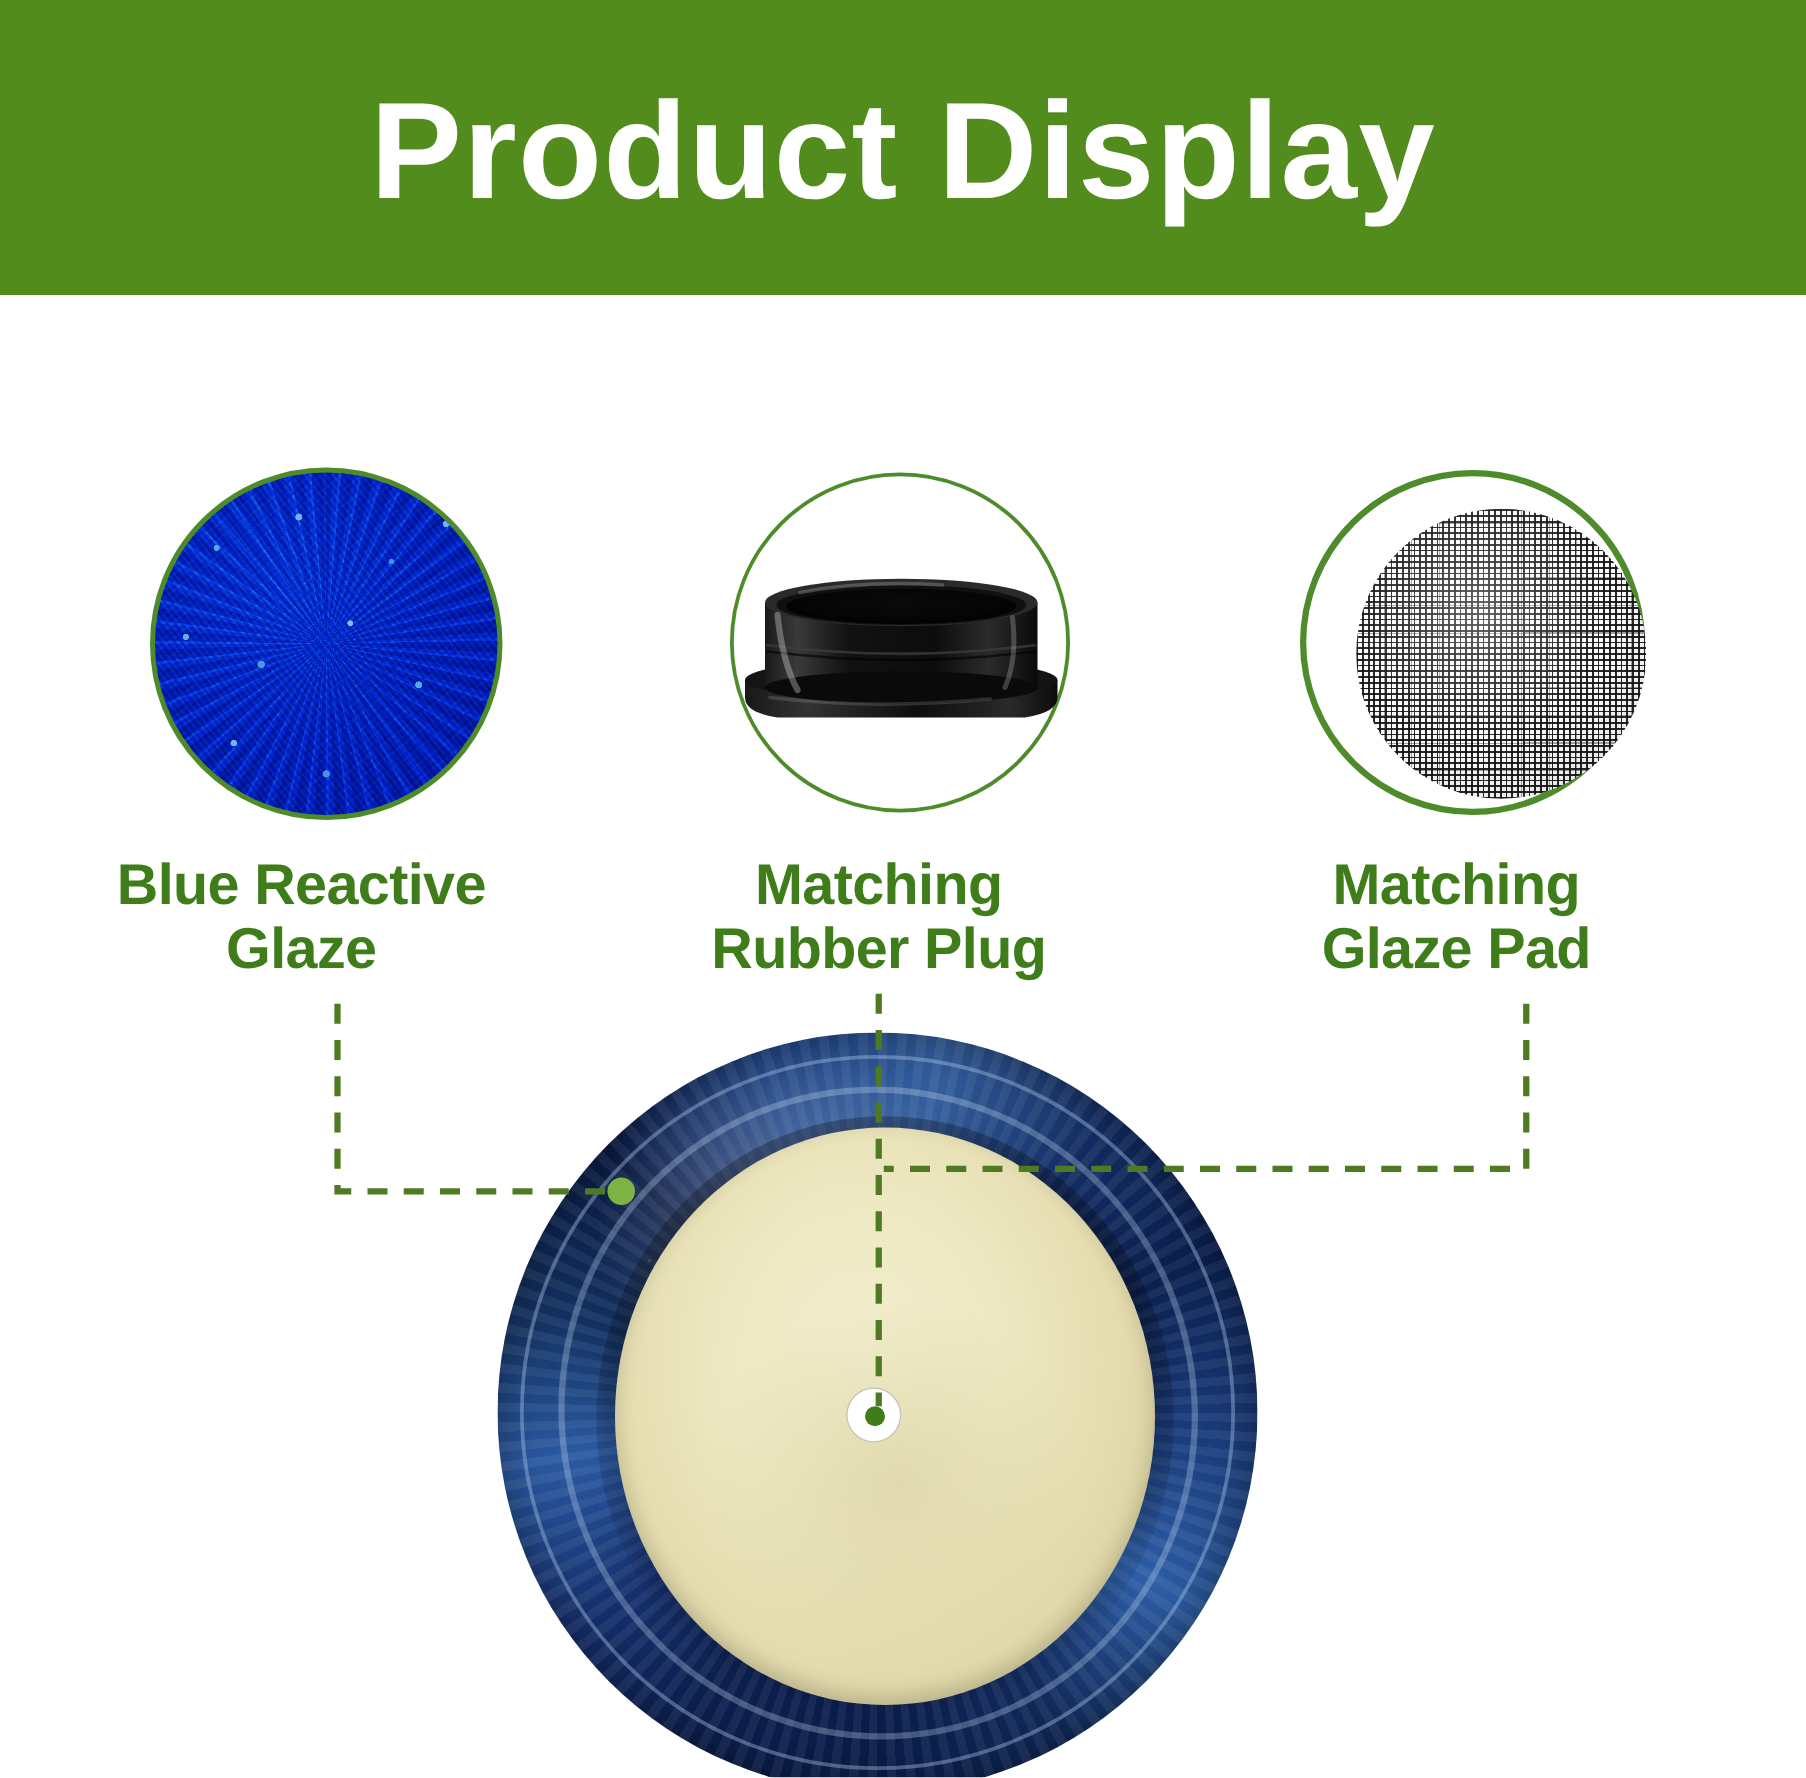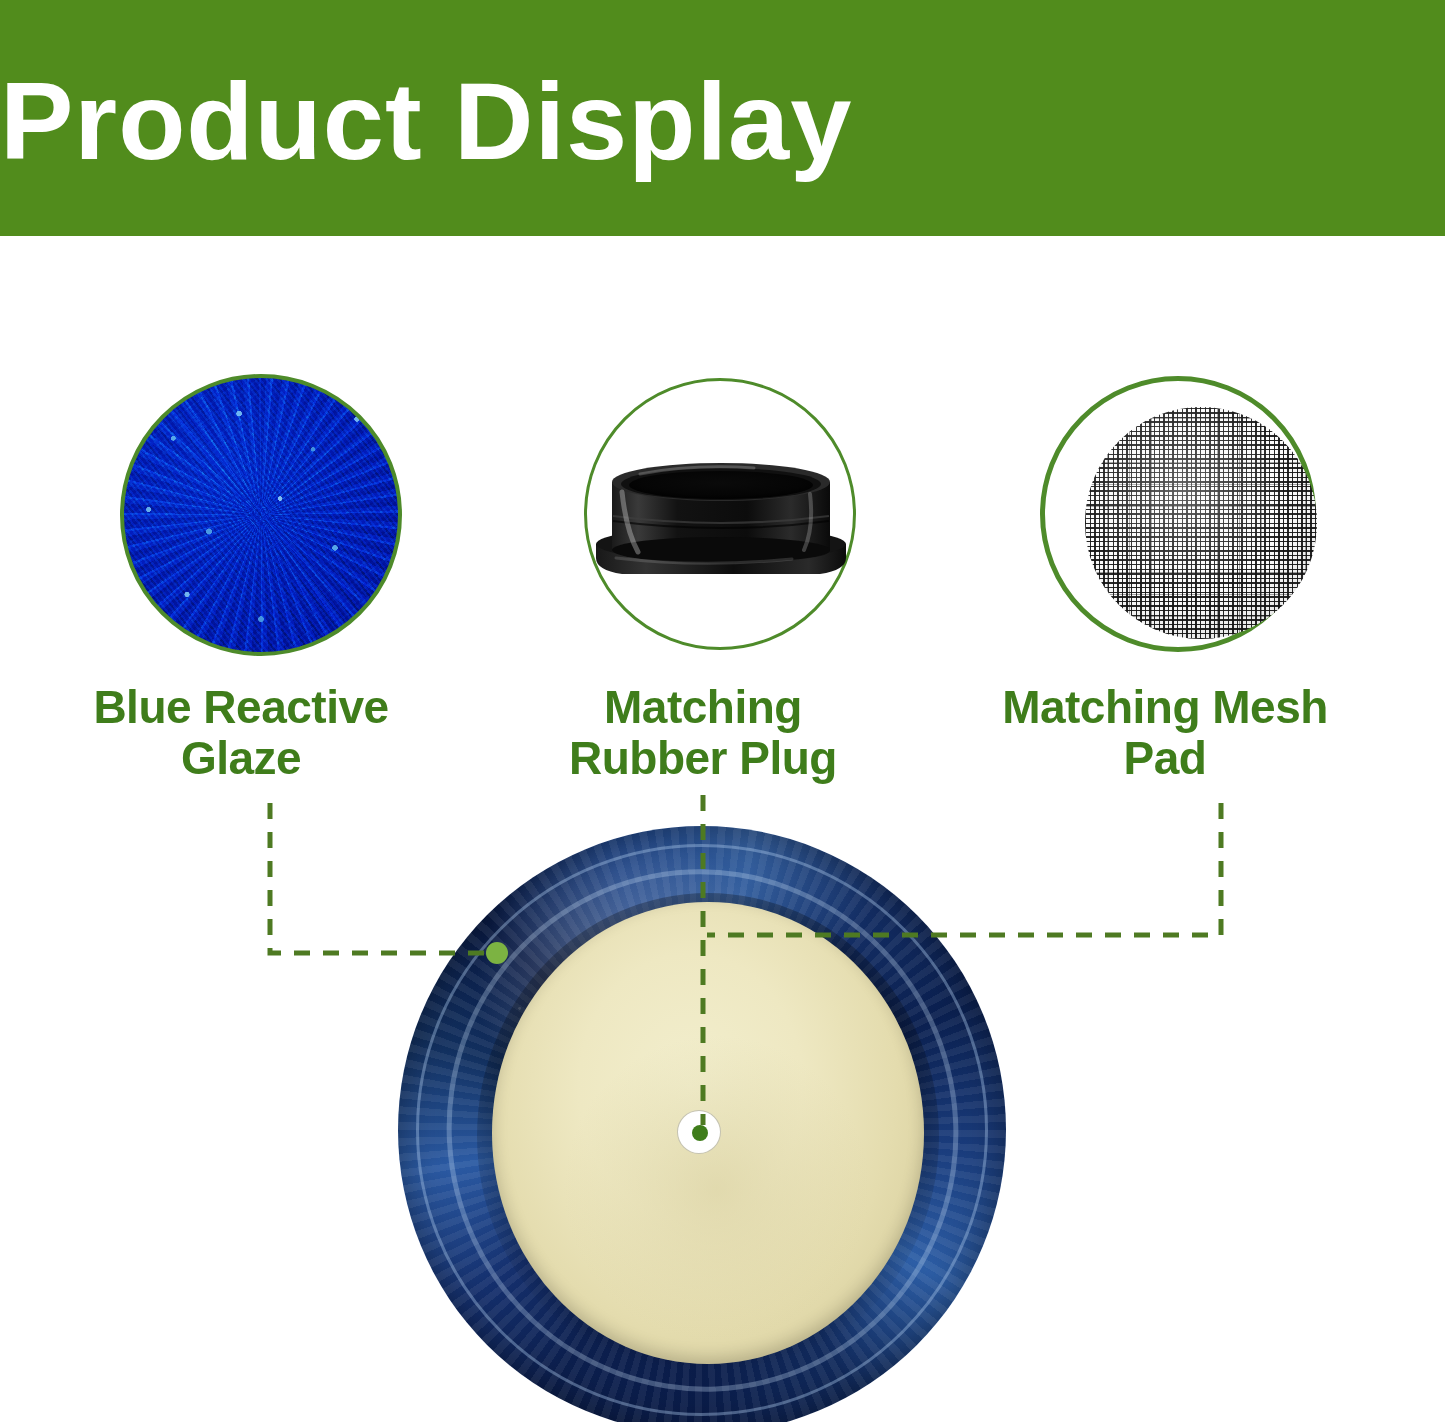--- a/index.html
+++ b/index.html
@@ -21,20 +21,21 @@
   
   #header-banner {
     position: absolute;
     left: 0;
     top: 0;
     width: 1445px;
     height: 236px;
     background: #518c1c;
     display: flex;
     align-items: center;
+    justify-content: center;
   }
   #header-title {
     color: #ffffff;
     font-family: "Liberation Sans", sans-serif;
     font-weight: bold;
     font-size: 110px;
     line-height: 1;
     letter-spacing: 1px;
     white-space: nowrap;
     margin-top: 6px;
@@ -349,21 +350,21 @@
     </div>
     <div class="feature-caption">Blue Reactive Glaze</div>
   </div>
 
   <div class="feature" id="feature-mesh">
     <div class="circle-wrap">
       <div id="mesh-ring">
         <div id="mesh-disc"></div>
       </div>
     </div>
-    <div class="feature-caption">Matching Mesh Pad</div>
+    <div class="feature-caption">Matching Glaze Pad</div>
   </div>
 
   <div id="bowl">
     <div id="bowl-outer"></div>
     <div id="bowl-rim-hi"></div>
     <div id="bowl-rim-hi2"></div>
     <div id="bowl-inner-shadow"></div>
     <div id="bowl-interior"></div>
     <div id="drain-hole"></div>
     <div id="drain-dot"></div>

